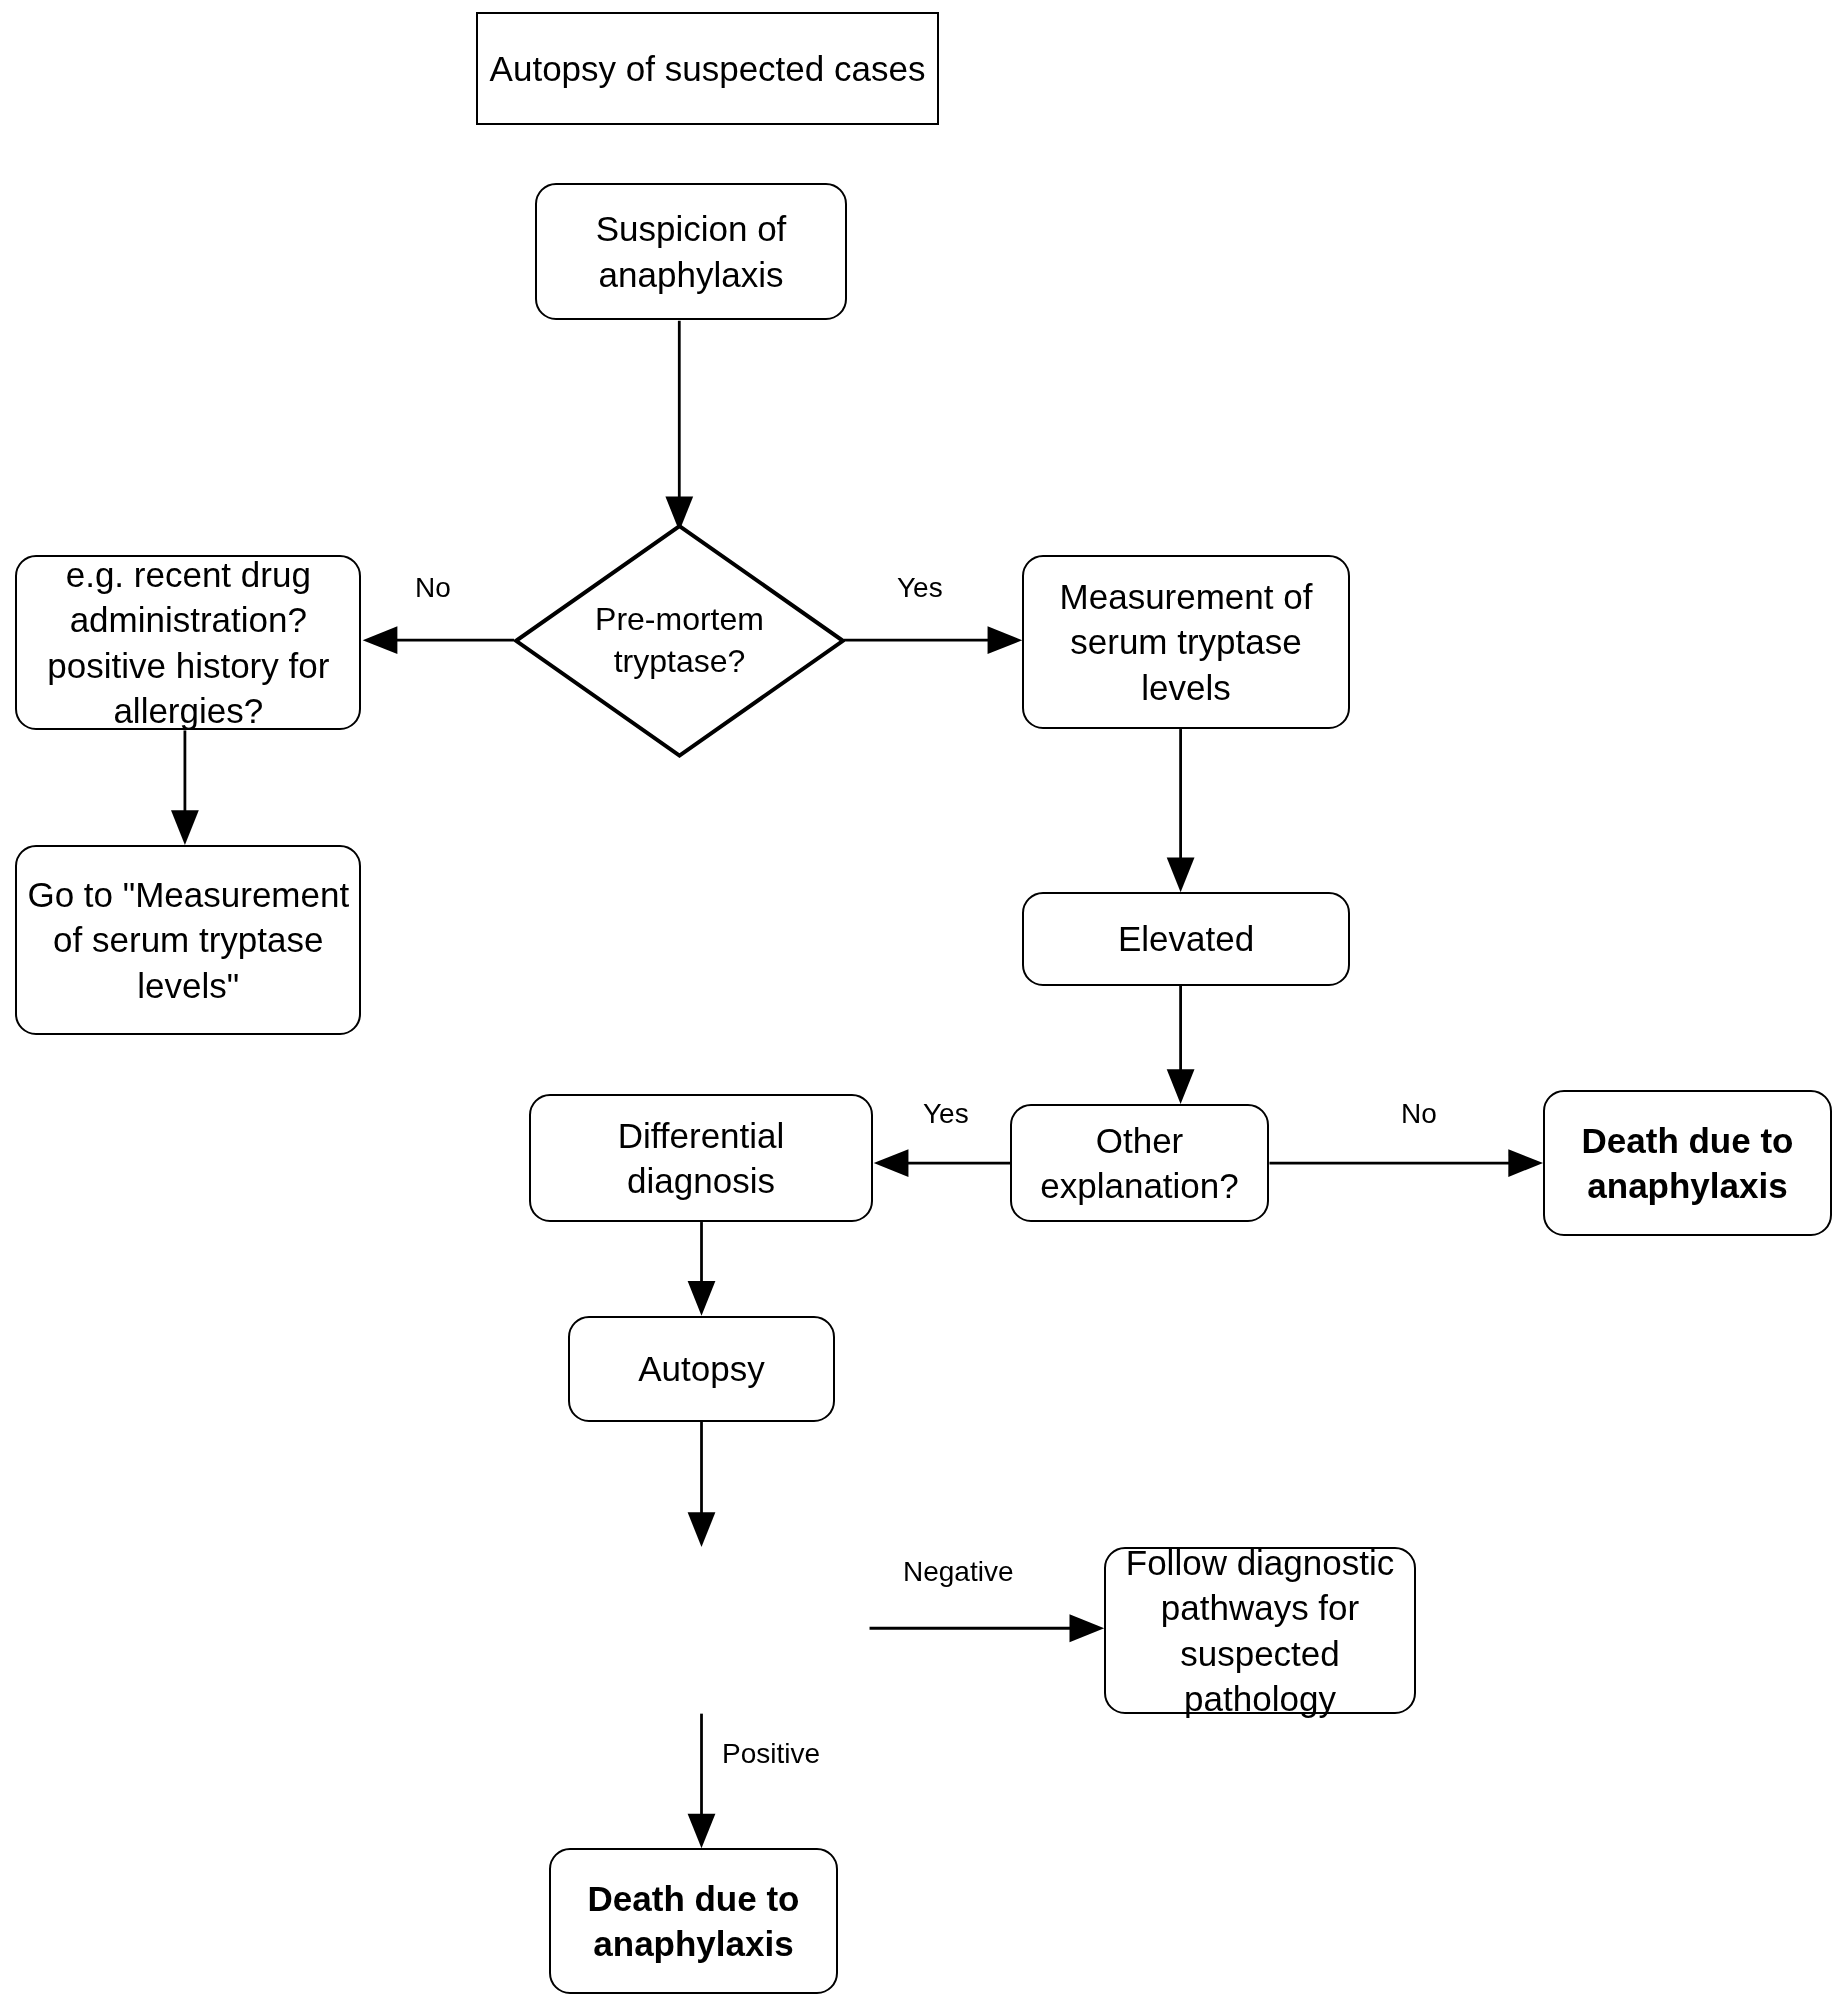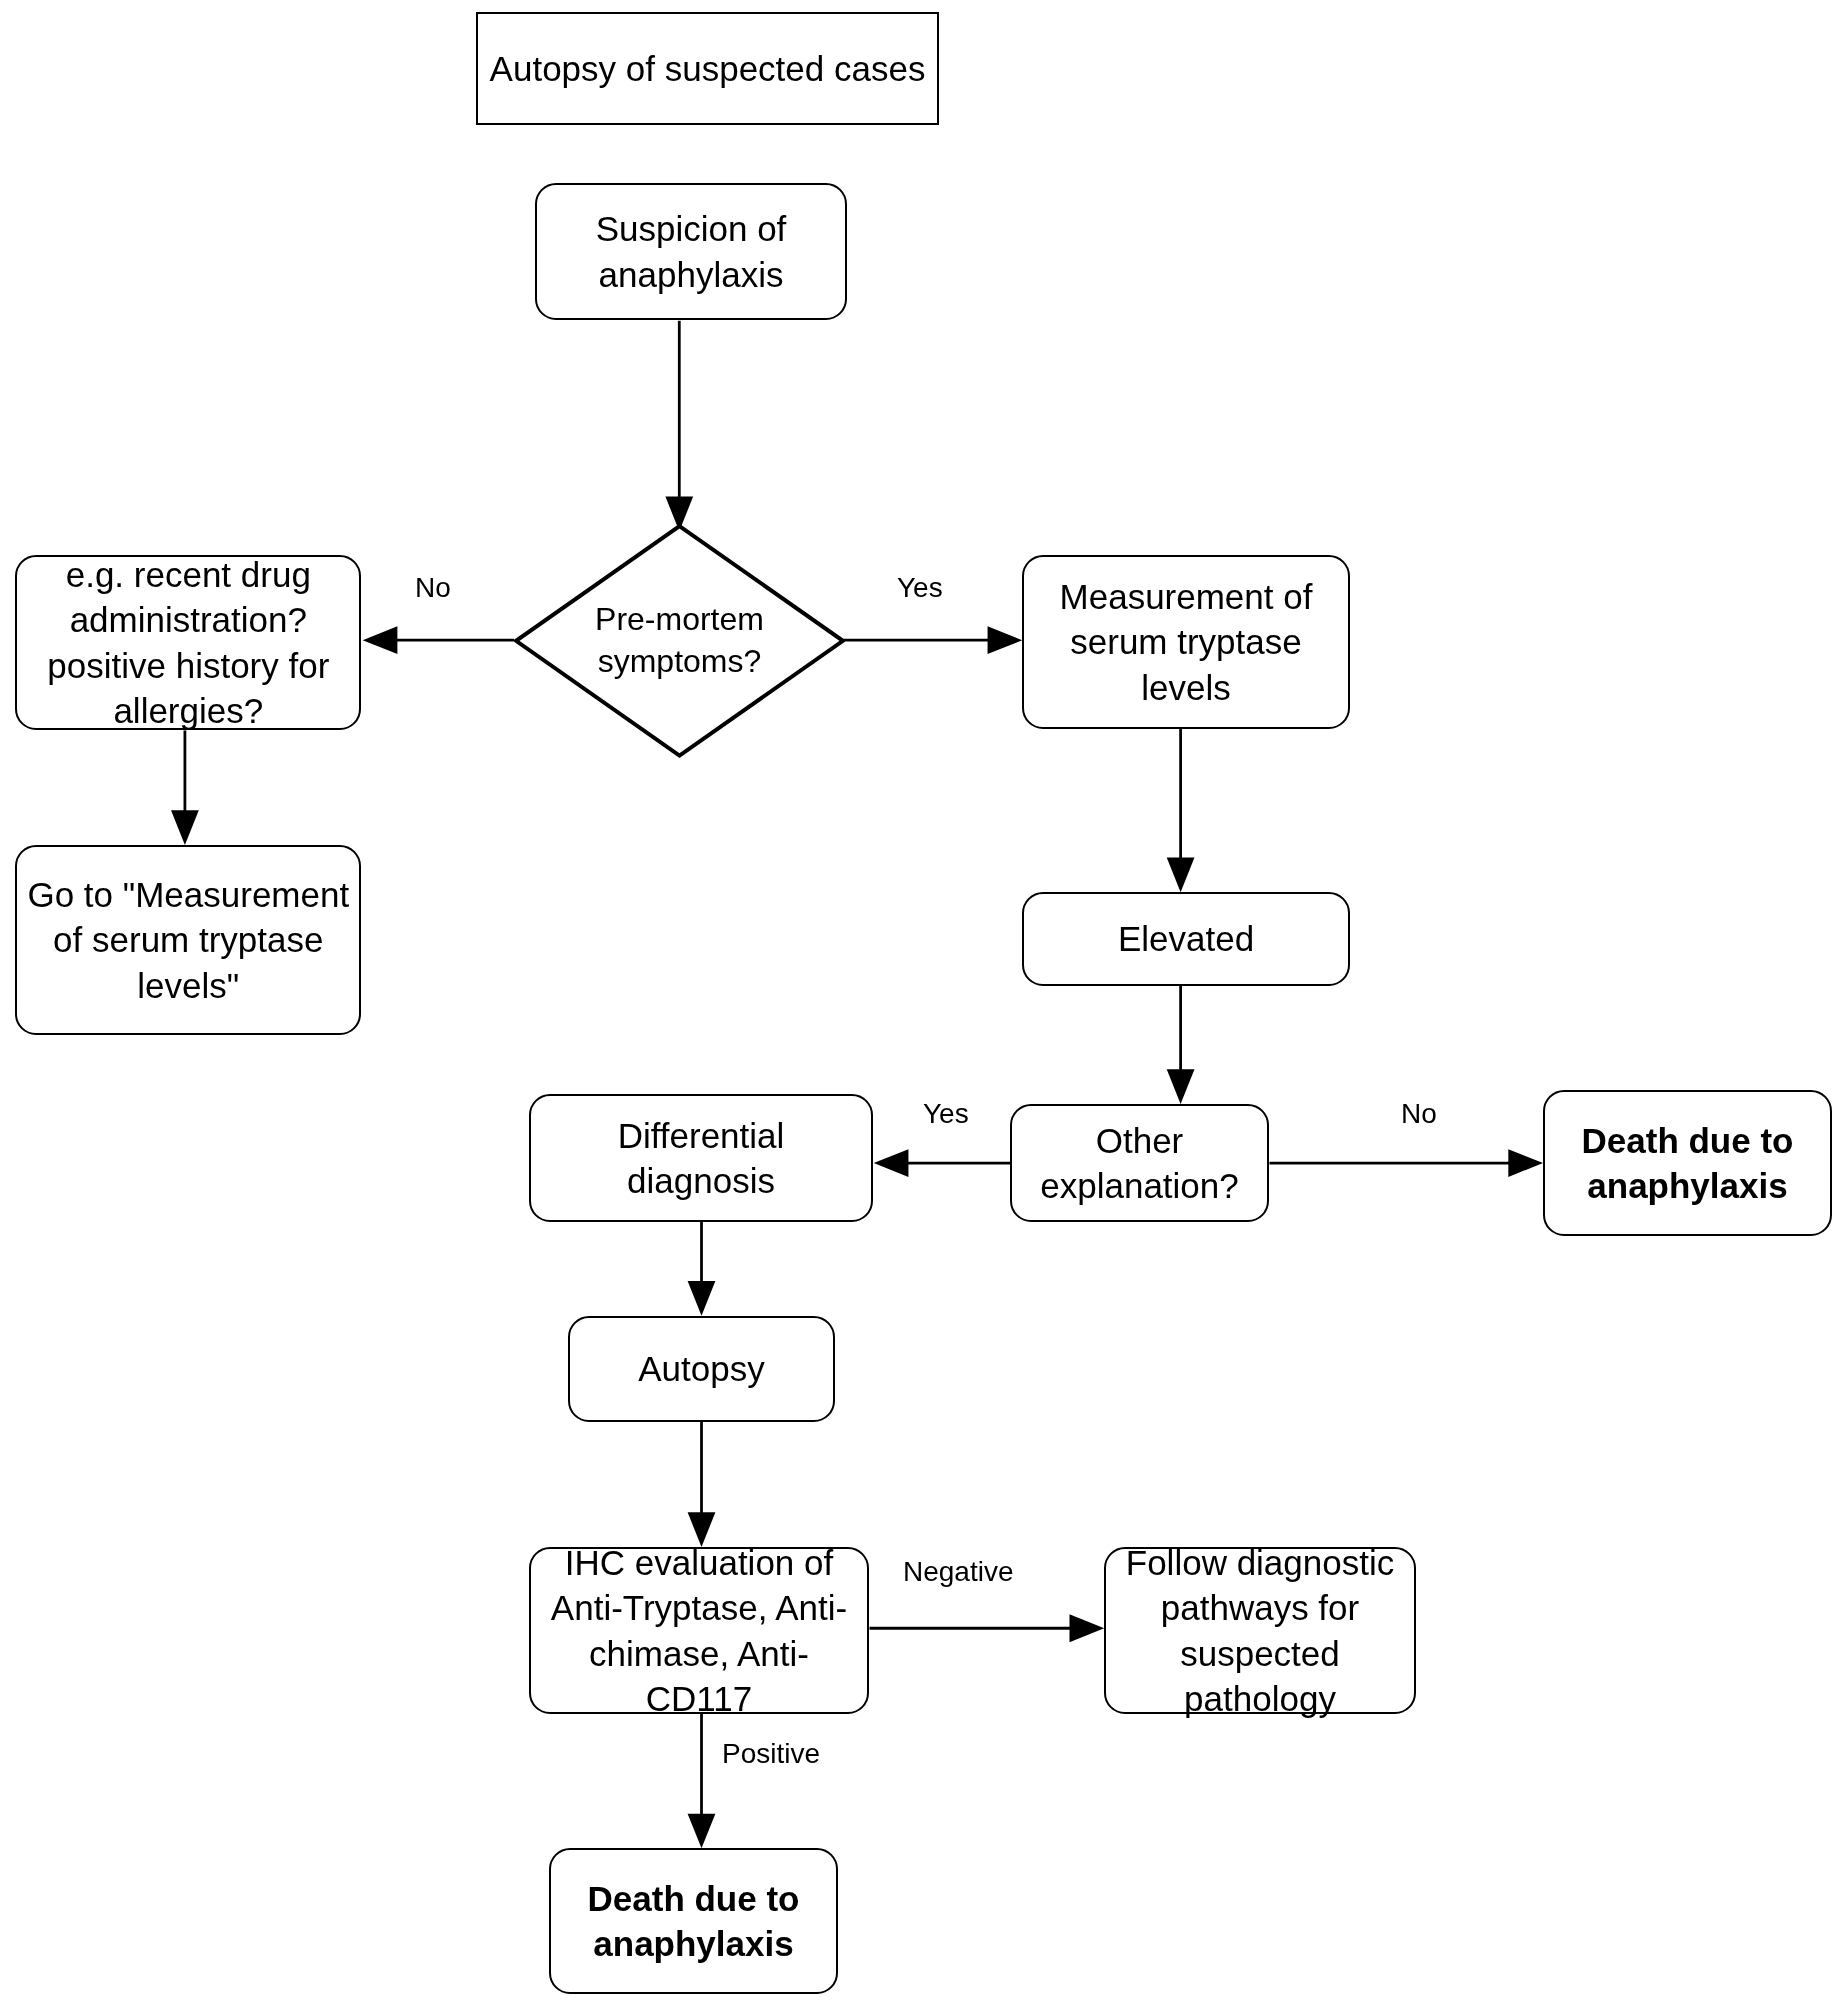--- a/index.html
+++ b/index.html
@@ -126,21 +126,21 @@
   <div class="node sharp" style="left:476px; top:11.8px; width:463px; height:113px;">Autopsy of suspected cases</div>
 
   <div class="node rounded" style="left:535px; top:183px; width:312px; height:137px;">Suspicion of
 anaphylaxis</div>
 
   <div class="diamond" style="left:514px; top:524px; width:331px; height:233px;">
     <svg class="shape" viewBox="0 0 476 336" preserveAspectRatio="none">
       <polygon points="238,3 473,168 238,333 3,168" fill="#ffffff" stroke="#000000" stroke-width="4" vector-effect="non-scaling-stroke"></polygon>
     </svg>
     <div class="dlabel">Pre-mortem
-symptoms?</div>
+tryptase?</div>
   </div>
 
   <div class="node rounded" style="left:15.3px; top:555px; width:346px; height:175px;">e.g. recent drug
 administration?
 positive history for
 allergies?</div>
 
   <div class="node rounded" style="left:15.3px; top:845px; width:346px; height:190px;">Go to "Measurement
 of serum tryptase
 levels"</div>
@@ -152,23 +152,20 @@
 
   <div class="node rounded" style="left:1010px; top:1104px; width:259px; height:118px;">Other explanation?</div>
 
   <div class="node rounded" style="left:529px; top:1094px; width:344px; height:128px;">Differential diagnosis</div>
 
   <div class="node rounded bold" style="left:1543px; top:1090px; width:289px; height:146px;">Death due to
 anaphylaxis</div>
 
   <div class="node rounded" style="left:568px; top:1316px; width:267px; height:106px;">Autopsy</div>
 
-  <div class="node rounded" style="left:529px; top:1547px; width:340px; height:167px;">IHC evaluation of
-Anti-Tryptase, Anti-
-chimase, Anti-CD117</div>
 
   <div class="node rounded" style="left:1104px; top:1547px; width:312px; height:167px;">Follow diagnostic
 pathways for
 suspected pathology</div>
 
   <div class="node rounded bold" style="left:549px; top:1848px; width:289px; height:146px;">Death due to
 anaphylaxis</div>
 
   <div class="edge-label" style="left:415px; top:571px;">No</div>
 

